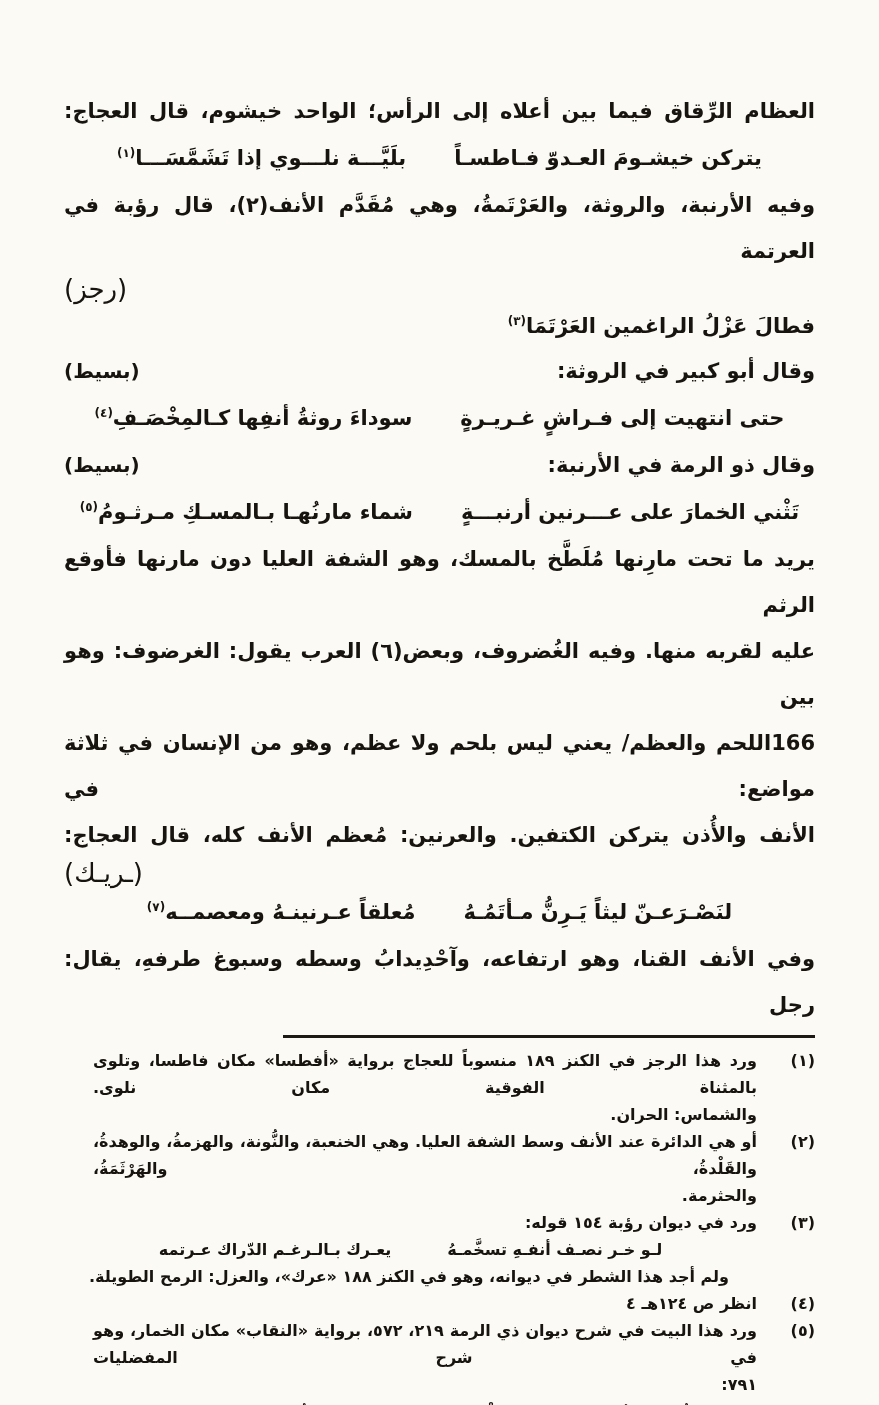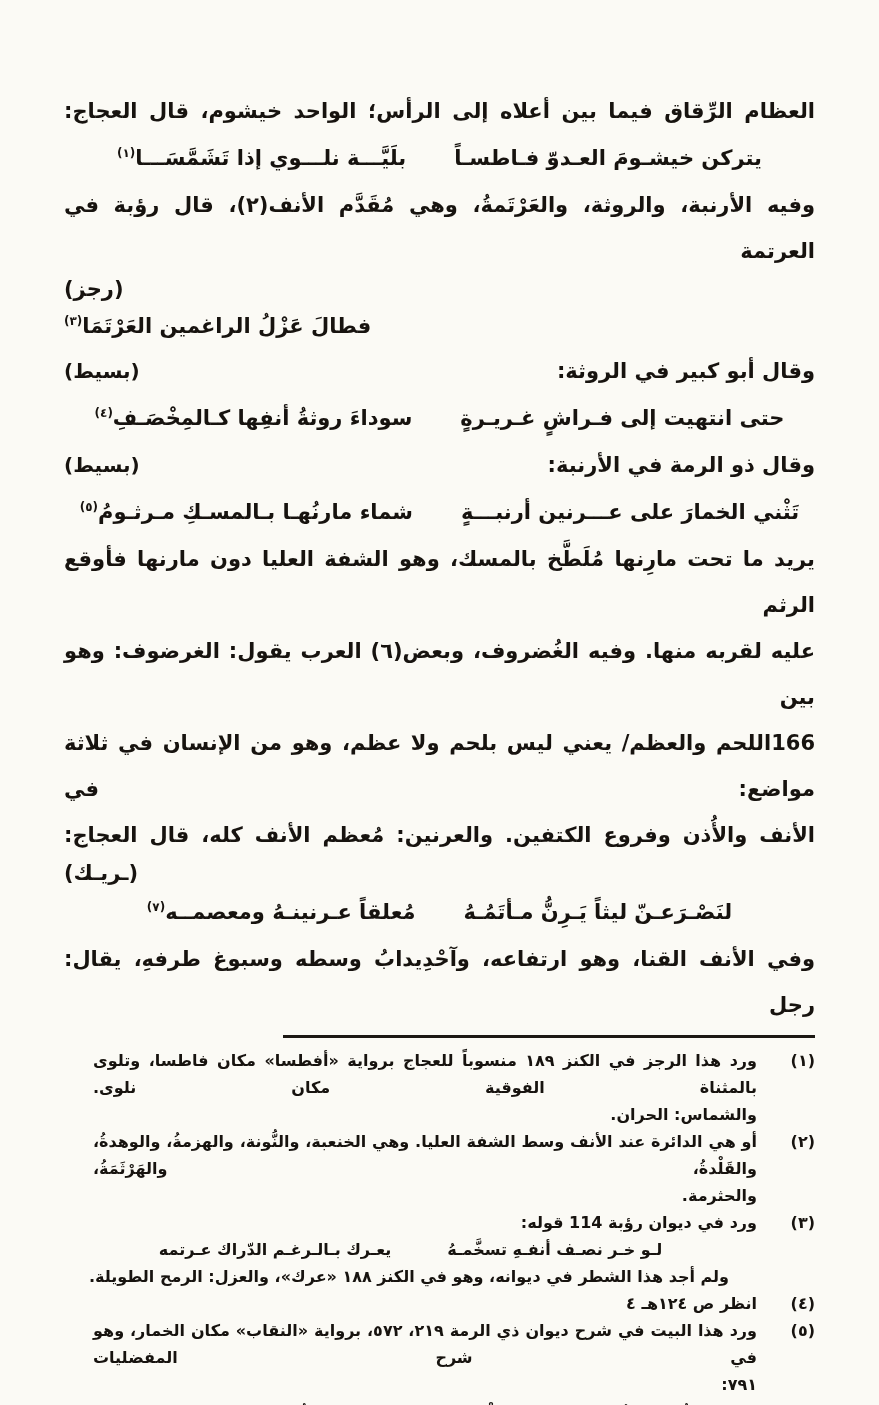--- a/index.html
+++ b/index.html
@@ -15,26 +15,26 @@
   
   .main-line{
     font-size:21px;font-weight:700;line-height:46px;
     text-align:justify;text-align-last:justify;
   }
   .verse{
     display:flex;justify-content:center;align-items:baseline;gap:48px;
     font-size:21px;font-weight:700;line-height:48px;white-space:nowrap;
   }
   .verse-single{
-    text-align:left;font-size:21px;font-weight:700;line-height:44px;
+    text-align:right;font-size:21px;font-weight:700;line-height:44px;
   }
   .hemi{white-space:nowrap;}
   sup.marker{font-size:12px;font-weight:700;vertical-align:super;line-height:0;}
   .meter-line{
-    text-align:left;font-size:21px;font-weight:700;line-height:30px;
+    text-align:left;font-size:26px;font-weight:400;line-height:30px;
     letter-spacing:1px;
   }
   .intro-line{
     display:flex;justify-content:space-between;align-items:baseline;
     font-size:21px;font-weight:700;line-height:46px;
   }
   .intro-line .meter{font-size:20px;letter-spacing:1px;}
   
   .separator{
     width:532px;border:0;border-top:3px solid #1c1813;
@@ -86,21 +86,21 @@
   </div>
 
   <div class="verse">
     <span class="hemi">تَثْني الخمارَ على عـــرنين أرنبـــةٍ</span>
     <span class="hemi"><span>شماء مارنُهـا بـالمسـكِ مـرثـومُ</span><sup class="marker">(٥)</sup></span>
   </div>
 
   <div class="main-line">يريد ما تحت مارِنها مُلَطَّخ بالمسك، وهو الشفة العليا دون مارنها فأوقع الرثم</div>
   <div class="main-line">عليه لقربه منها. وفيه الغُضروف، وبعض(٦) العرب يقول: الغرضوف: وهو بين</div>
   <div class="main-line"><span>166</span><span>اللحم والعظم/ يعني ليس بلحم ولا عظم، وهو من الإنسان في ثلاثة مواضع: في</span></div>
-  <div class="main-line">الأنف والأُذن وفروع الكتفين. والعرنين: مُعظم الأنف كله، قال العجاج:</div>
+  <div class="main-line">الأنف والأُذن يتركن الكتفين. والعرنين: مُعظم الأنف كله، قال العجاج:</div>
 
   <div class="meter-line">(ـريـك)</div>
 
   <div class="verse">
     <span class="hemi">لنَصْـرَعـنّ ليثاً يَـرِنُّ مـأتَمُـهُ</span>
     <span class="hemi"><span>مُعلقاً عـرنينـهُ ومعصمــه</span><sup class="marker">(٧)</sup></span>
   </div>
 
   <div class="main-line">وفي الأنف القنا، وهو ارتفاعه، وآحْدِيدابُ وسطه وسبوغ طرفهِ، يقال: رجل</div>
 
@@ -120,21 +120,21 @@
       <span class="fn-num">(٢)</span>
       <div class="fn-body">
         <div class="fn-just">أو هي الدائرة عند الأنف وسط الشفة العليا. وهي الخنعبة، والنُّونة، والهزمةُ، والوهدةُ، والقَلْدةُ، والهَرْثَمَةُ،</div>
         <div class="fn-cont">والحثرمة.</div>
       </div>
     </div>
 
     <div class="fn">
       <span class="fn-num">(٣)</span>
       <div class="fn-body">
-        <div>ورد في ديوان رؤبة 114 قوله:</div>
+        <div>ورد في ديوان رؤبة ١٥٤ قوله:</div>
         <div class="fn-verse">
           <span class="hemi">لـو خـر نصـف أنفـهِ تسخَّمـهُ</span>
           <span class="hemi">يعـرك بـالـرغـم الدّراك عـرتمه</span>
         </div>
         <div class="fn-note">ولم أجد هذا الشطر في ديوانه، وهو في الكنز ١٨٨ «عرك»، والعزل: الرمح الطويلة.</div>
       </div>
     </div>
 
     <div class="fn">
       <span class="fn-num">(٤)</span>

